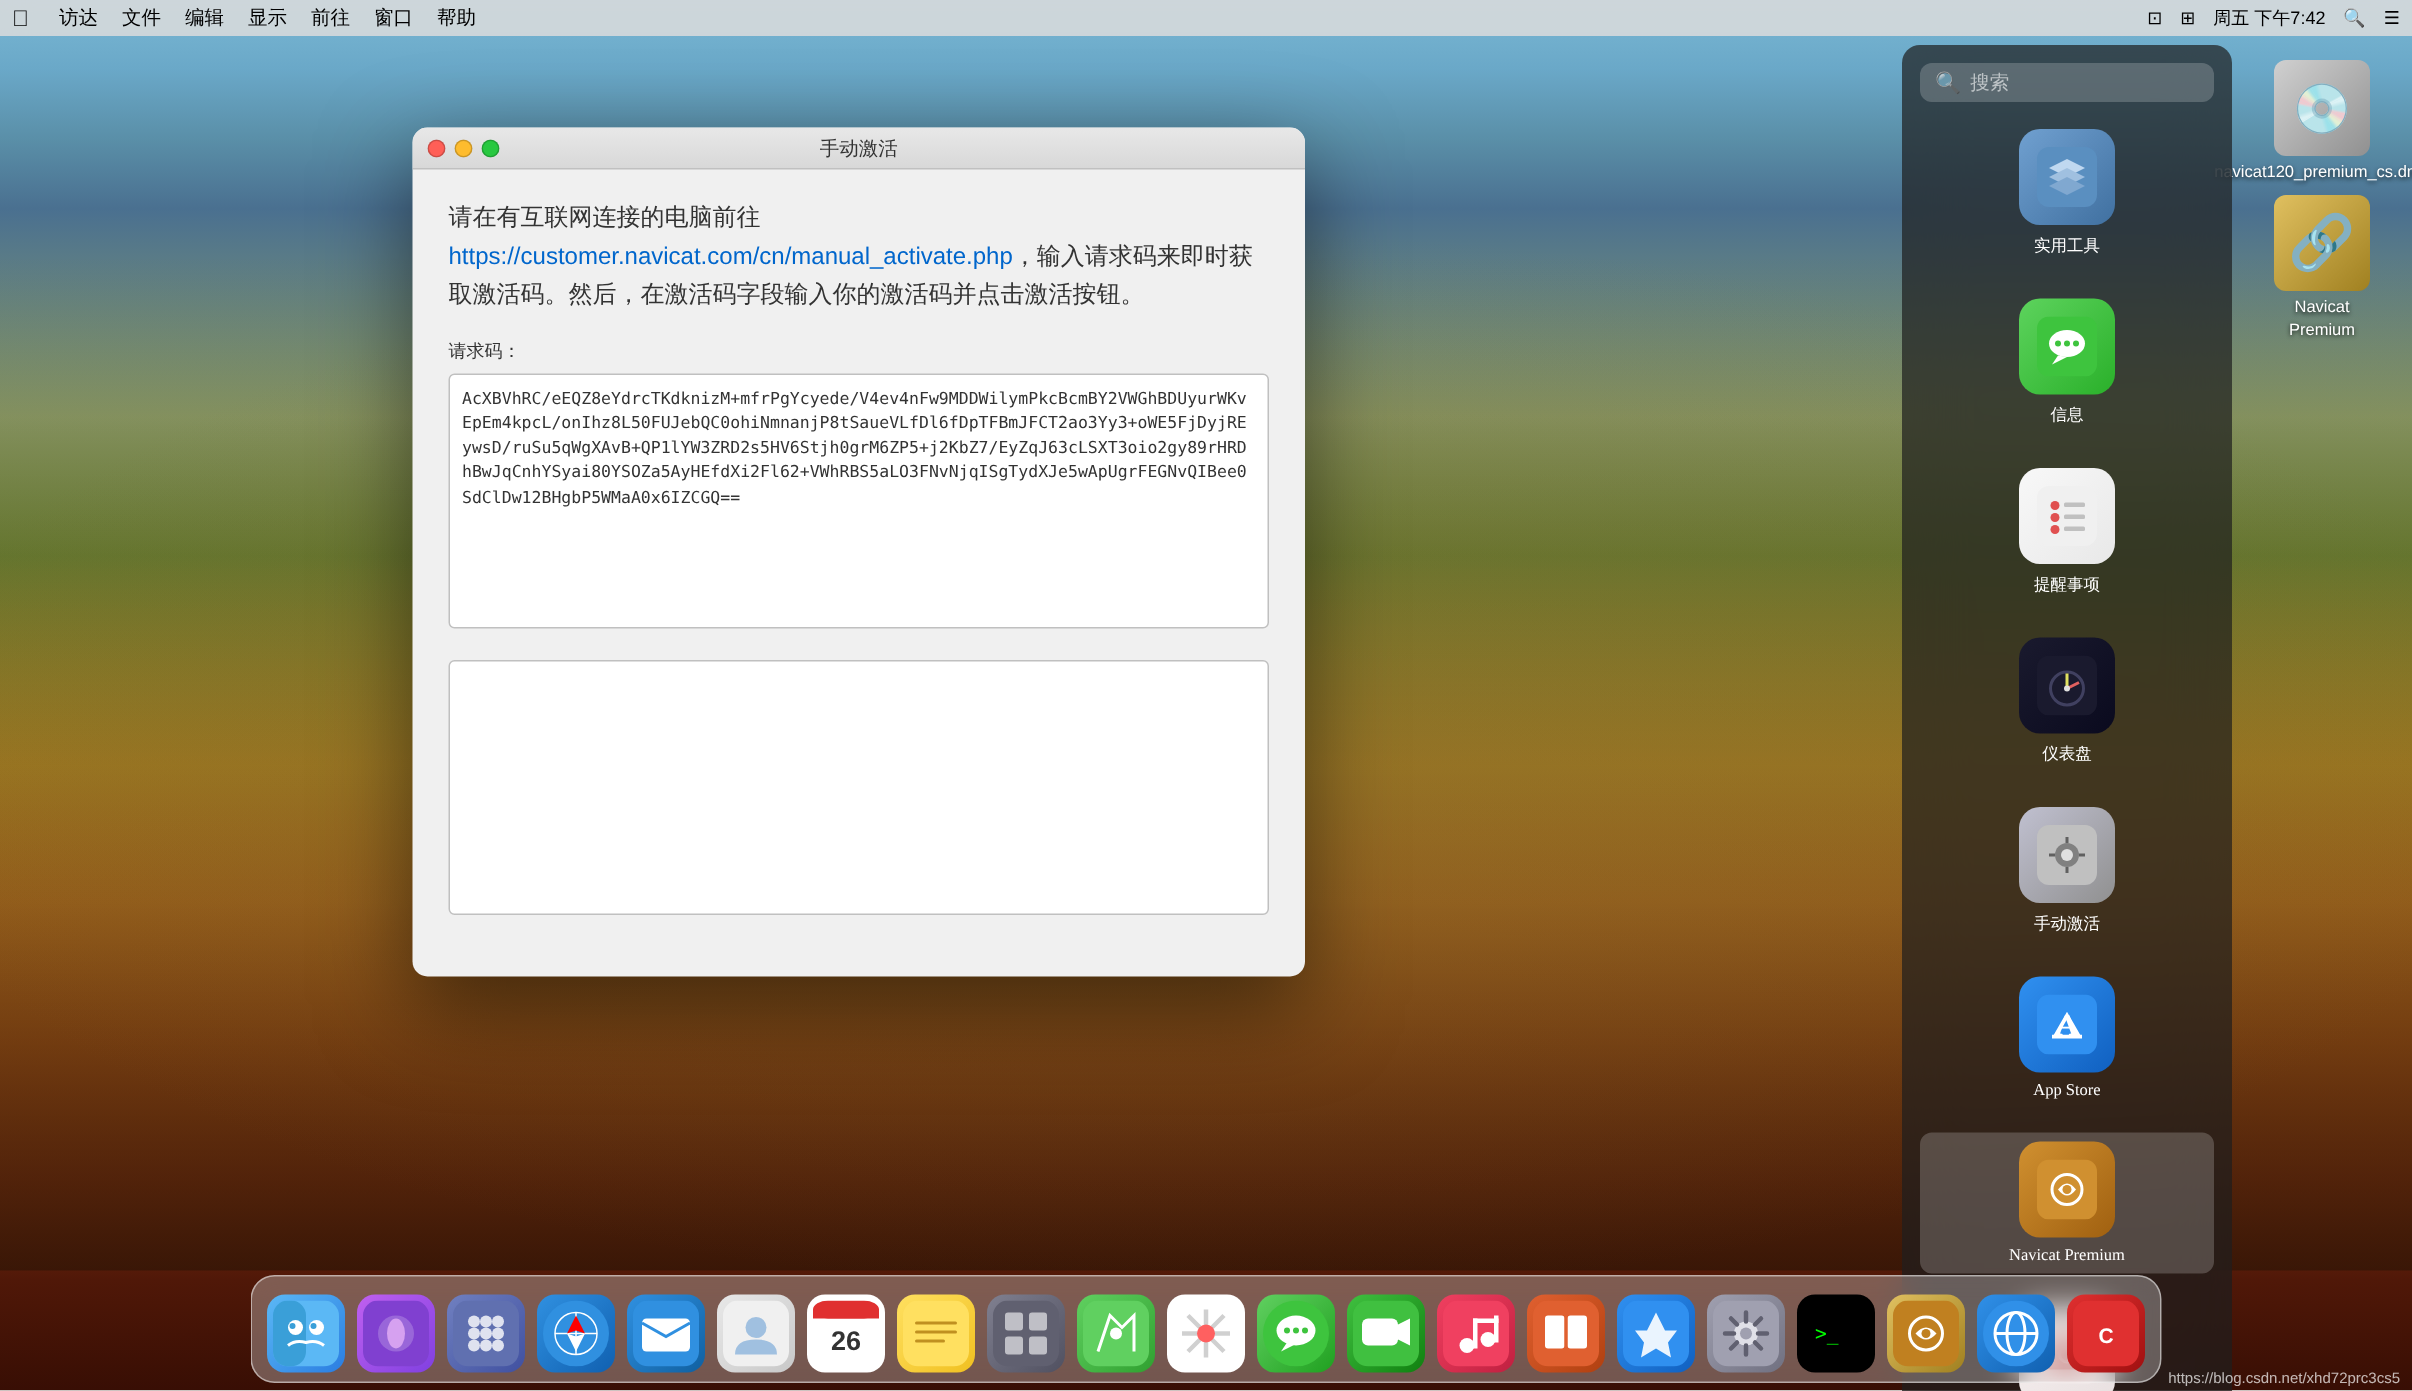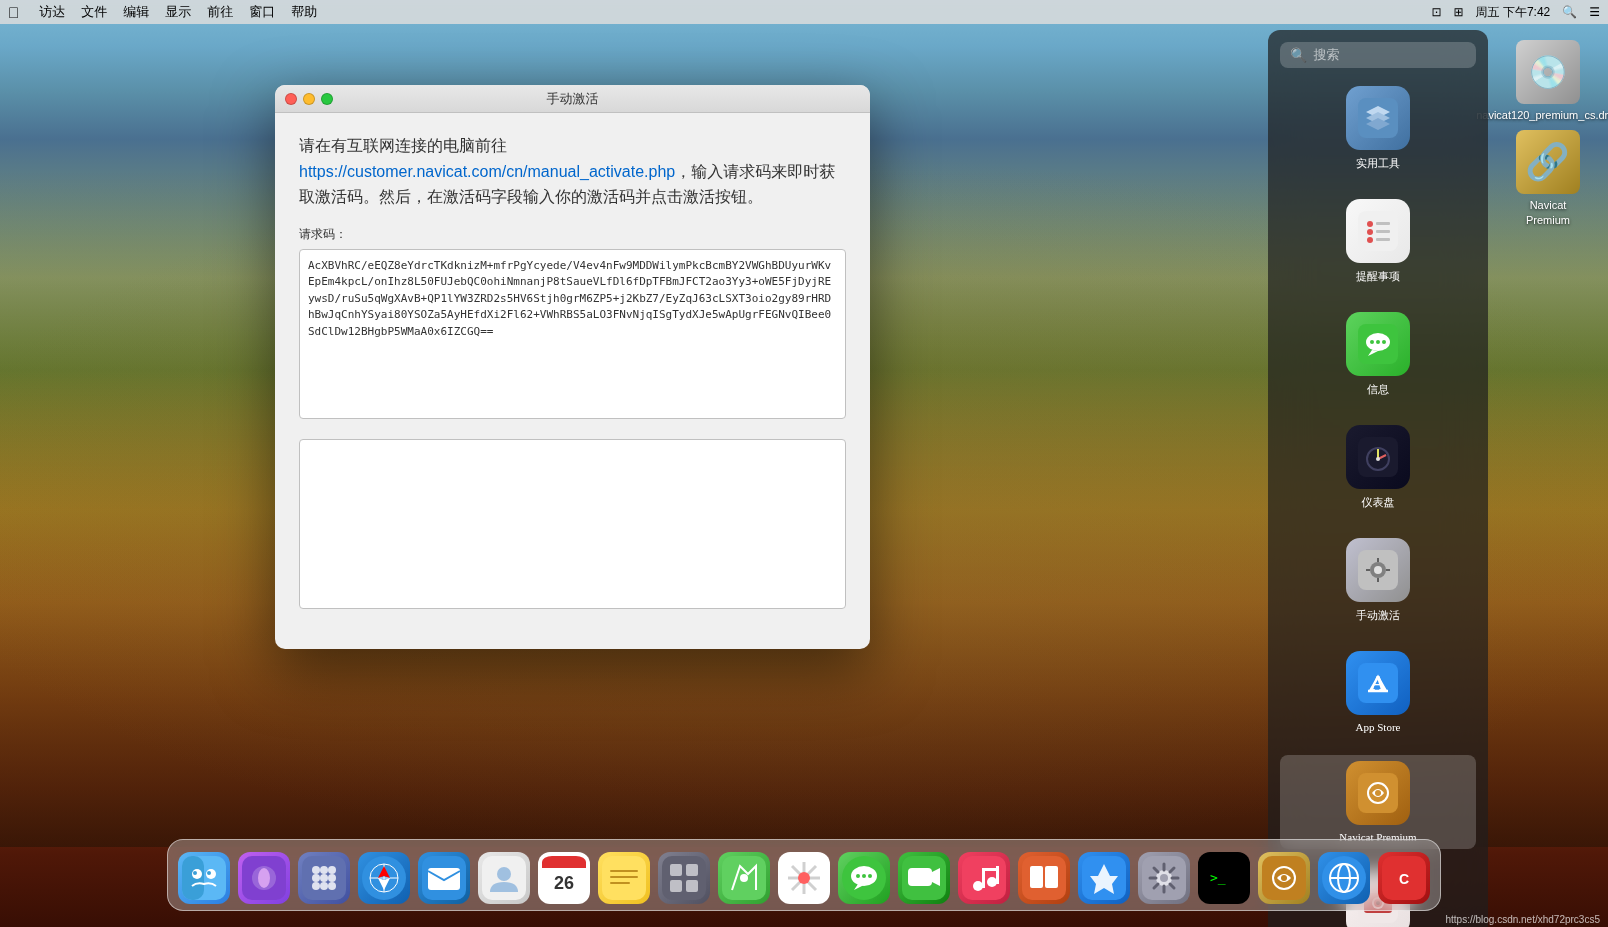--- a/index.html
+++ b/index.html
@@ -65,21 +65,21 @@
       margin-left: auto;
       display: flex;
       align-items: center;
       gap: 12px;
       font-size: 12px;
     }
 
     
     .dock {
       position: absolute;
-      bottom: 16px;
+      bottom: 5px;
       left: 50%;
       transform: translateX(-50%);
       height: 72px;
       background: rgba(220,220,220,0.35);
       border: 1px solid rgba(255,255,255,0.5);
       border-radius: 16px;
       backdrop-filter: blur(10px);
       display: flex;
       align-items: flex-end;
       padding: 4px 8px;
@@ -447,46 +447,46 @@
             <rect width="40" height="40" rx="8" fill="#5a8fc0"></rect>
             <path d="M8 14 L20 8 L32 14 L20 20 Z" fill="#c0d8f0"></path>
             <path d="M8 20 L20 14 L32 20 L20 26 Z" fill="#a0c0e0"></path>
             <path d="M8 26 L20 20 L32 26 L20 32 Z" fill="#80a8d0"></path>
           </svg>
         </div>
         <span class="launchpad-app-name">实用工具</span>
       </div>
 
       <div class="launchpad-app">
+        <div class="launchpad-app-icon app-messages">
+          <svg width="40" height="40" viewBox="0 0 40 40">
+            <rect width="40" height="40" rx="8" fill="#3ec43e"></rect>
+            <ellipse cx="20" cy="18" rx="12" ry="9" fill="white"></ellipse>
+            <polygon points="14,26 10,32 20,27" fill="white"></polygon>
+            <circle cx="14" cy="18" r="2" fill="#3ec43e"></circle>
+            <circle cx="20" cy="18" r="2" fill="#3ec43e"></circle>
+            <circle cx="26" cy="18" r="2" fill="#3ec43e"></circle>
+          </svg>
+        </div>
+        <span class="launchpad-app-name">信息</span>
+      </div>
+
+      <div class="launchpad-app">
         <div class="launchpad-app-icon app-reminders">
           <svg width="40" height="40" viewBox="0 0 40 40">
             <rect width="40" height="40" rx="8" fill="#f0f0f0"></rect>
             <circle cx="12" cy="13" r="3" fill="#e05050"></circle>
             <circle cx="12" cy="21" r="3" fill="#e05050"></circle>
             <circle cx="12" cy="29" r="3" fill="#e05050"></circle>
             <rect x="18" y="11" width="14" height="3" rx="1" fill="#c0c0c0"></rect>
             <rect x="18" y="19" width="14" height="3" rx="1" fill="#c0c0c0"></rect>
             <rect x="18" y="27" width="14" height="3" rx="1" fill="#c0c0c0"></rect>
           </svg>
         </div>
         <span class="launchpad-app-name">提醒事项</span>
-      </div>
-
-      <div class="launchpad-app">
-        <div class="launchpad-app-icon app-messages">
-          <svg width="40" height="40" viewBox="0 0 40 40">
-            <rect width="40" height="40" rx="8" fill="#3ec43e"></rect>
-            <ellipse cx="20" cy="18" rx="12" ry="9" fill="white"></ellipse>
-            <polygon points="14,26 10,32 20,27" fill="white"></polygon>
-            <circle cx="14" cy="18" r="2" fill="#3ec43e"></circle>
-            <circle cx="20" cy="18" r="2" fill="#3ec43e"></circle>
-            <circle cx="26" cy="18" r="2" fill="#3ec43e"></circle>
-          </svg>
-        </div>
-        <span class="launchpad-app-name">信息</span>
       </div>
 
       <div class="launchpad-app">
         <div class="launchpad-app-icon app-dashboard">
           <svg width="40" height="40" viewBox="0 0 40 40">
             <rect width="40" height="40" rx="8" fill="#1a1a2e"></rect>
             <circle cx="20" cy="22" r="11" stroke="#404060" stroke-width="2" fill="none"></circle>
             <path d="M20 22 L20 12" stroke="#e0e060" stroke-width="2"></path>
             <path d="M20 22 L28 18" stroke="#e06060" stroke-width="2"></path>
             <circle cx="20" cy="22" r="2" fill="#e0e0e0"></circle>

